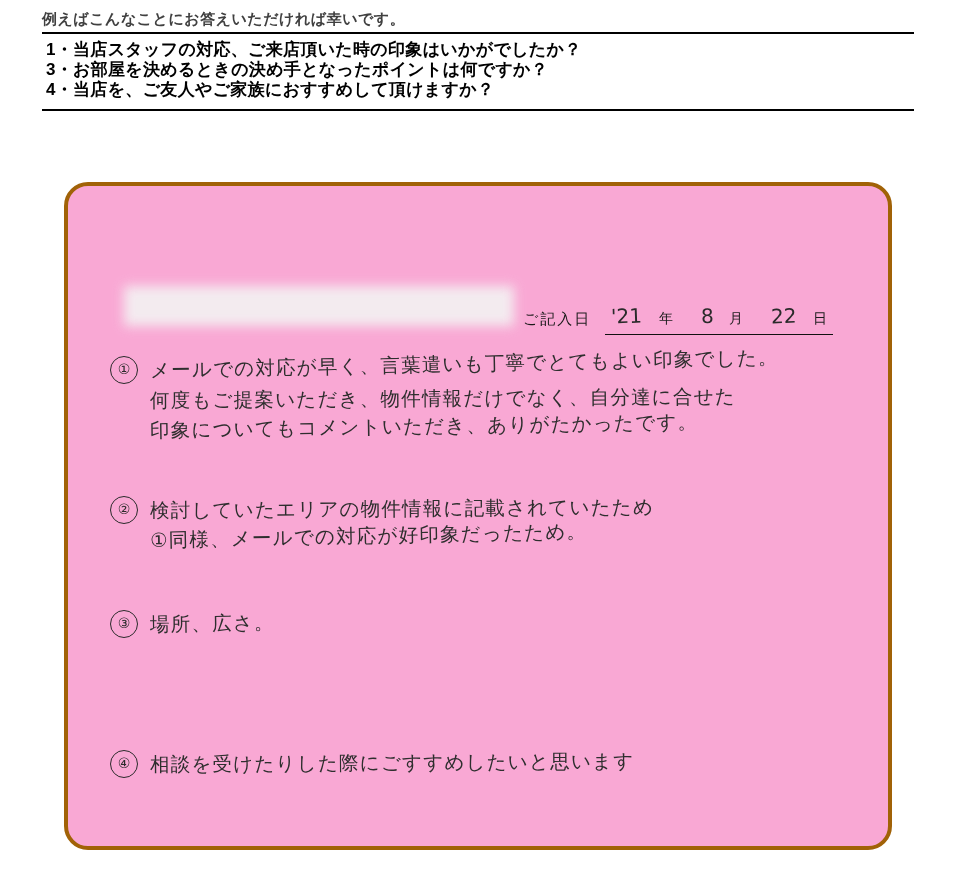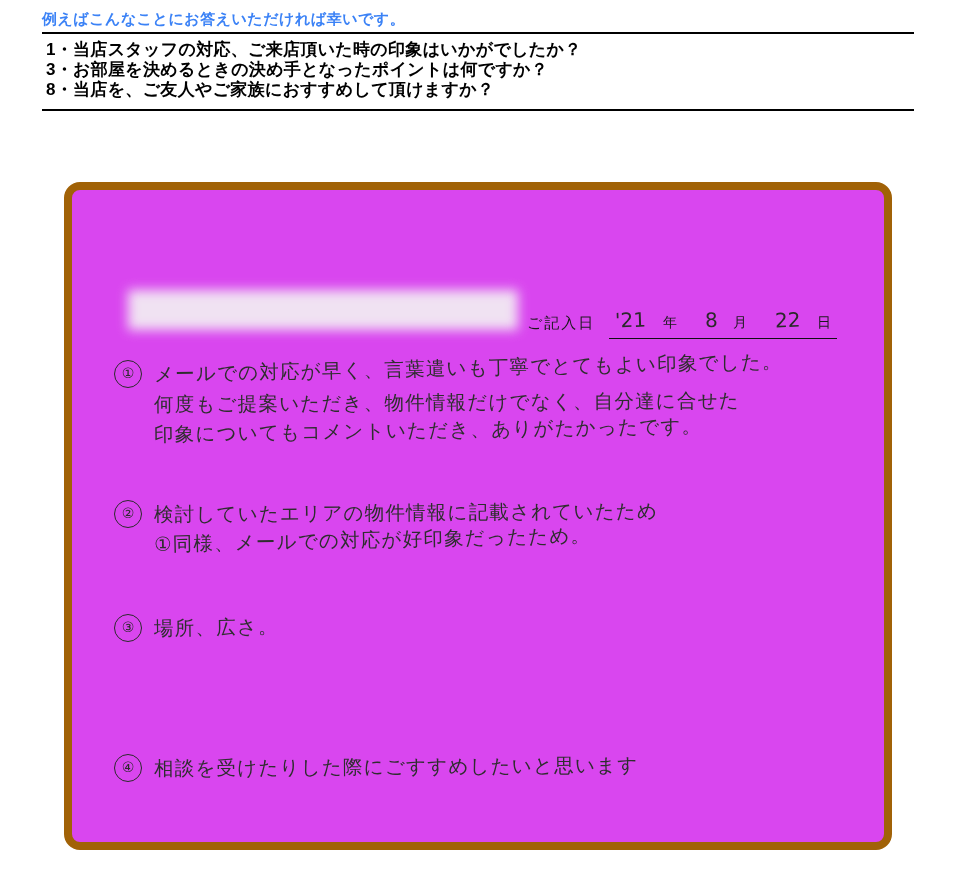--- a/index.html
+++ b/index.html
@@ -21,21 +21,21 @@
     position: absolute;
     left: 42px;
     top: 10px;
     width: 872px;
   }
   .form-header .headline {
     font-size: 15px;
     font-weight: bold;
     letter-spacing: 0.5px;
     padding-bottom: 3px;
-    color: #3b82f6;
+    color: #404040;
   }
   .rule {
     border-bottom: 2px solid #000;
     width: 100%;
     height: 0;
   }
   .q-list {
     padding: 6px 0 4px 4px;
   }
   .q-item {
@@ -50,23 +50,23 @@
     margin-top: 5px;
   }
 
   
   .paper {
     position: absolute;
     left: 64px;
     top: 182px;
     width: 828px;
     height: 668px;
-    border: 8px solid #a16207;
-    border-radius: 16px;
-    background: #d946ef;
+    border: 4px solid #a16207;
+    border-radius: 24px;
+    background: #f9a8d4;
     box-sizing: border-box;
   }
   .smudge {
     position: absolute;
     left: 56px;
     top: 100px;
     width: 390px;
     height: 40px;
     background: #f3f3f3;
     filter: blur(6px);
@@ -167,21 +167,21 @@
 </style>
 </head>
 <body>
 
 <div class="form-header">
   <div class="headline">例えばこんなことにお答えいただければ幸いです。</div>
   <div class="rule"></div>
   <div class="q-list">
     <div class="q-item">1・当店スタッフの対応、ご来店頂いた時の印象はいかがでしたか？</div>
     <div class="q-item">3・お部屋を決めるときの決め手となったポイントは何ですか？</div>
-    <div class="q-item">8・当店を、ご友人やご家族におすすめして頂けますか？</div>
+    <div class="q-item">4・当店を、ご友人やご家族におすすめして頂けますか？</div>
   </div>
   <div class="rule header-bottom-rule"></div>
 </div>
 
 <div class="paper">
 
   <div class="smudge"></div>
 
   <div class="date-row">
     <span class="date-label">ご記入日</span>

